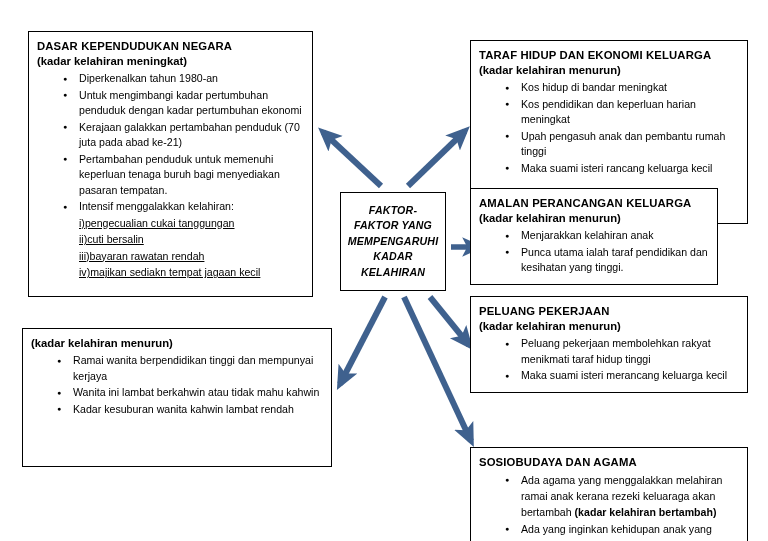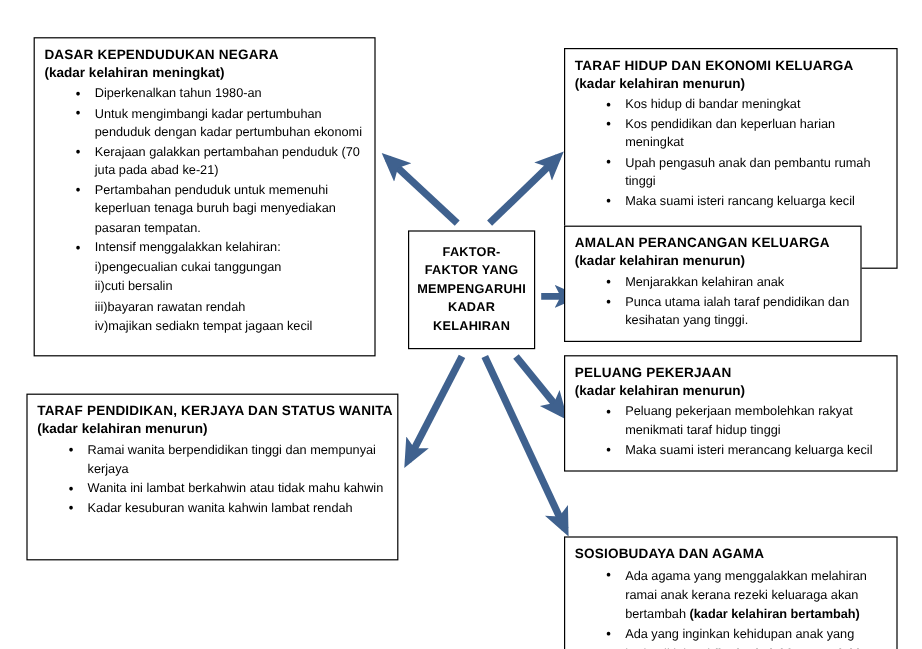--- a/index.html
+++ b/index.html
@@ -61,36 +61,38 @@
   }
   ul.bullets > li.nobullet {
     padding-left: 16px;
   }
   ul.bullets > li.nobullet::before {
     content: "";
   }
   .sub-list {
     font-size: 10.6px;
     line-height: 15.5px;
+    text-decoration: underline;
   }
   .bold-inline { font-weight: bold; }
 
   
   #node-dasar {
     left: 28px; top: 31px; width: 285px; height: 266px;
     padding: 7px 8px 0 8px;
   }
   #node-pendidikan {
     left: 22px; top: 328px; width: 310px; height: 139px;
     padding: 7px 8px 0 8px;
   }
   #node-center {
     left: 340px; top: 192px; width: 106px; height: 99px;
     display: flex; align-items: center; justify-content: center;
     text-align: center;
+    font-style: italic;
   }
   #node-center .center-text {
     font-weight: bold;
     font-size: 10.6px;
     line-height: 15.5px;
     letter-spacing: 0.2px;
   }
   #node-taraf-hidup {
     left: 470px; top: 40px; width: 278px; height: 184px;
     padding: 7px 6px 0 8px;
@@ -154,21 +156,20 @@
       <li>Pertambahan penduduk untuk memenuhi keperluan tenaga buruh bagi menyediakan pasaran tempatan.</li>
       <li>Intensif menggalakkan kelahiran:</li>
       <li class="nobullet sub-list">i)pengecualian cukai tanggungan</li>
       <li class="nobullet sub-list">ii)cuti bersalin</li>
       <li class="nobullet sub-list">iii)bayaran rawatan rendah</li>
       <li class="nobullet sub-list">iv)majikan sediakn tempat jagaan kecil</li>
     </ul>
   </div>
 
   <div class="node" id="node-pendidikan">
-    <div class="node-title">TARAF PENDIDIKAN, KERJAYA DAN STATUS WANITA</div>
     <div class="node-subtitle">(kadar kelahiran menurun)</div>
     <ul class="bullets">
       <li>Ramai wanita berpendidikan tinggi dan mempunyai kerjaya</li>
       <li>Wanita ini lambat berkahwin atau tidak mahu kahwin</li>
       <li>Kadar kesuburan wanita kahwin lambat rendah</li>
     </ul>
   </div>
 
   <div class="node" id="node-center">
     <div class="center-text">

